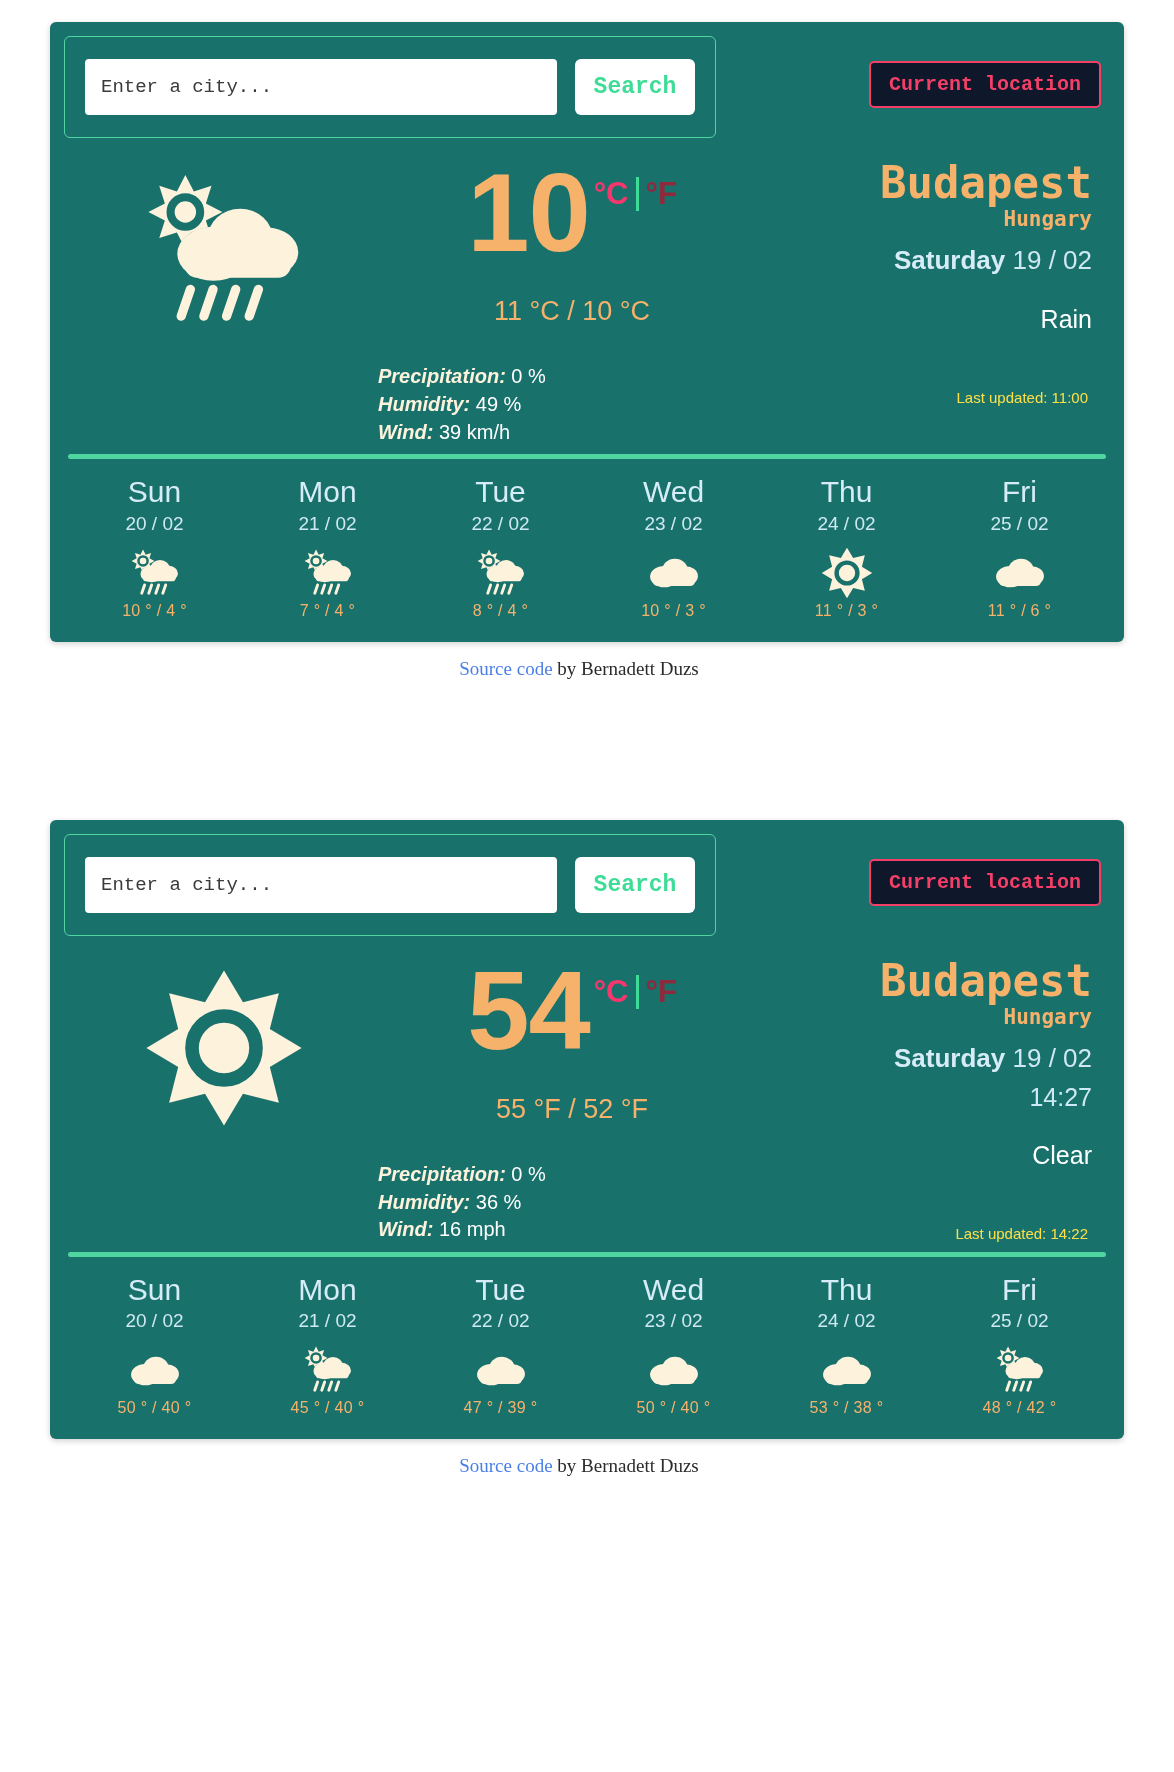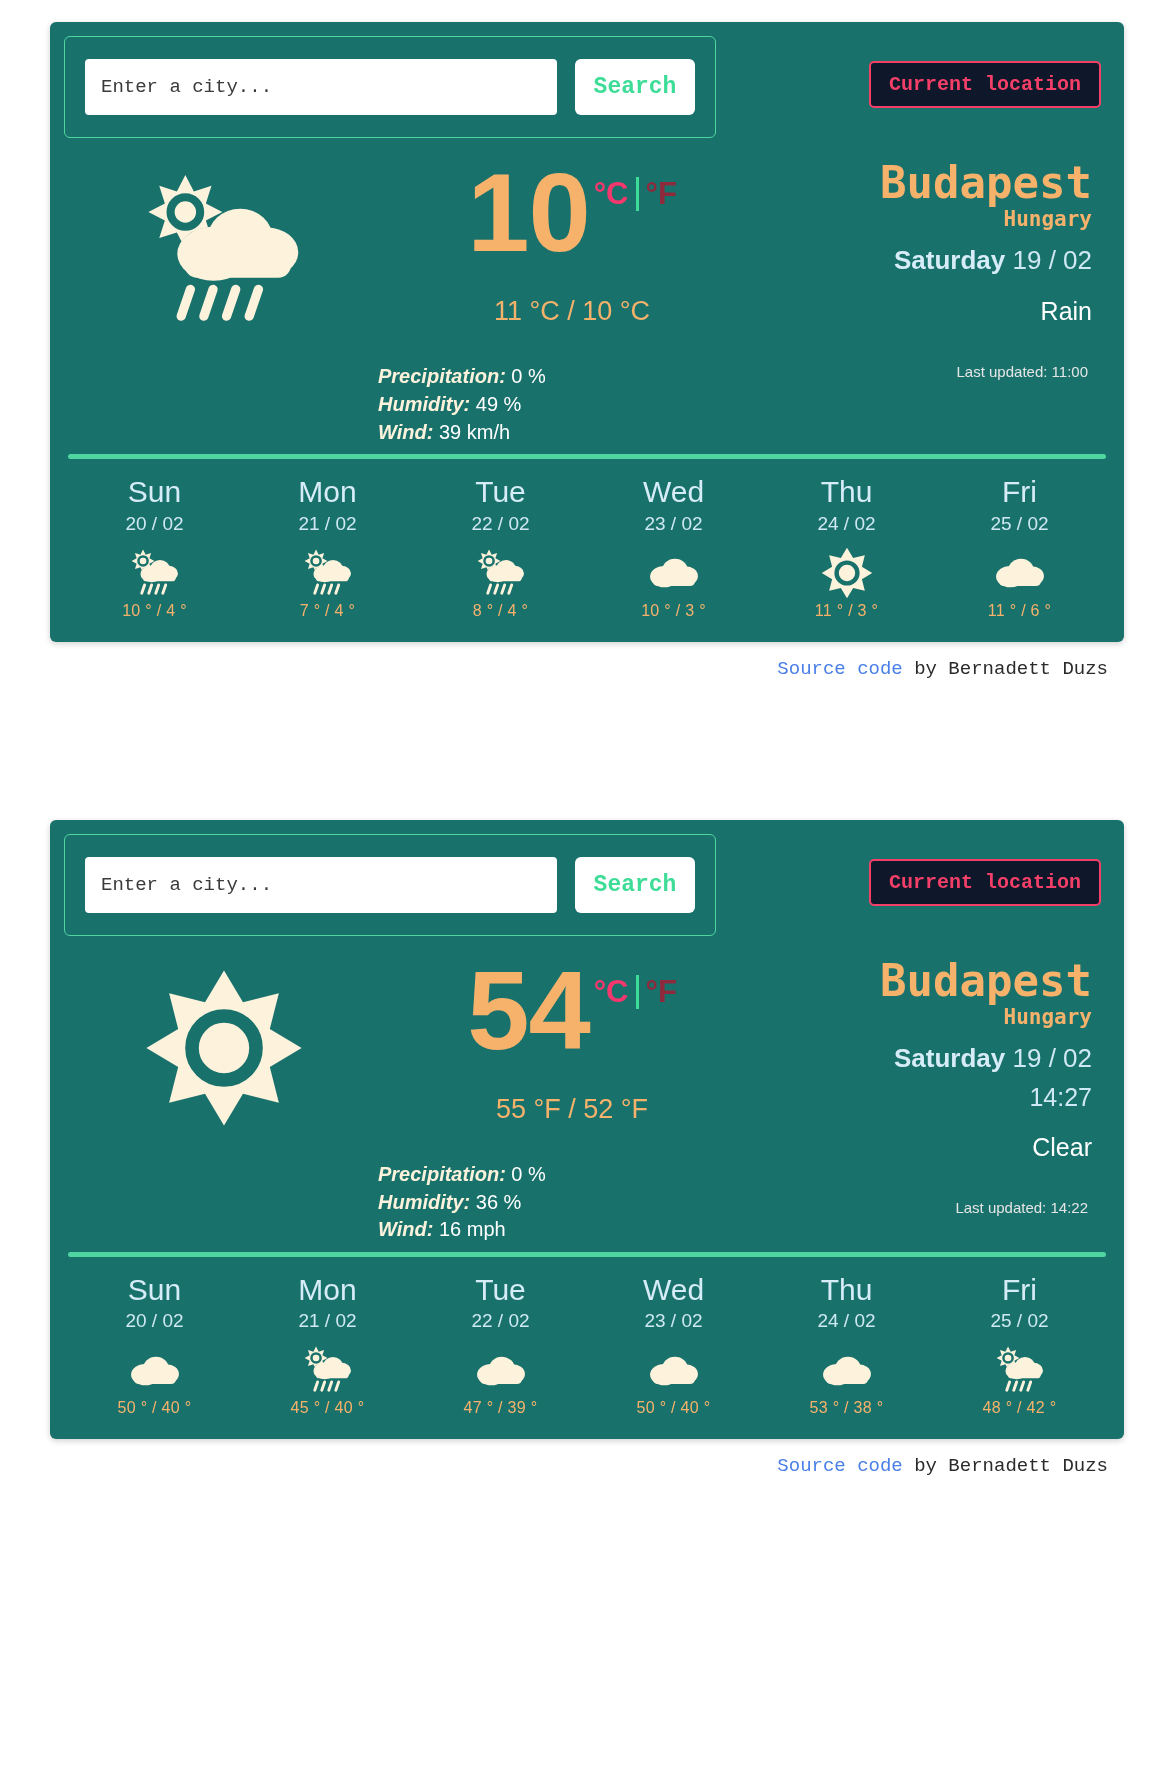--- a/index.html
+++ b/index.html
@@ -173,28 +173,28 @@
     font-size: 26px;
     color: #cfe8f5;
   }
   .date-row .dow { font-weight: bold; color: #d6ecf7; }
   .time-row {
     margin-top: 9px;
     font-size: 25px;
     color: #cfe8f5;
   }
   .cond-row {
-    margin-top: 21px;
+    margin-top: 29px;
     font-size: 25px;
     color: #ffffff;
   }
   .updated {
-    margin-top: 37px;
+    margin-top: 55px;
     font-size: 15px;
-    color: #e5e5e5;
+    color: #fde047;
     text-align: right;
     padding-right: 4px;
   }
 
   
   .divider {
     height: 5px;
     background: #4fd6a0;
     border-radius: 3px;
     margin: 8px 4px 0 4px;
@@ -225,23 +225,23 @@
     margin-top: 9px;
   }
   .fday .ft {
     font-size: 16px;
     color: #f6b26b;
     letter-spacing: 0.3px;
   }
 
   
   .footer {
-    text-align: right;
+    text-align: center;
     padding: 16px 16px 0 0;
-    font-family: Liberation Mono, monospace;
+    font-family: Liberation Serif, serif;
     font-size: 19px;
     color: #2b2b2b;
   }
   .footer a {
     color: #4a7fe8;
     text-decoration: none;
   }
 
   svg { display: block; }
 </style>

